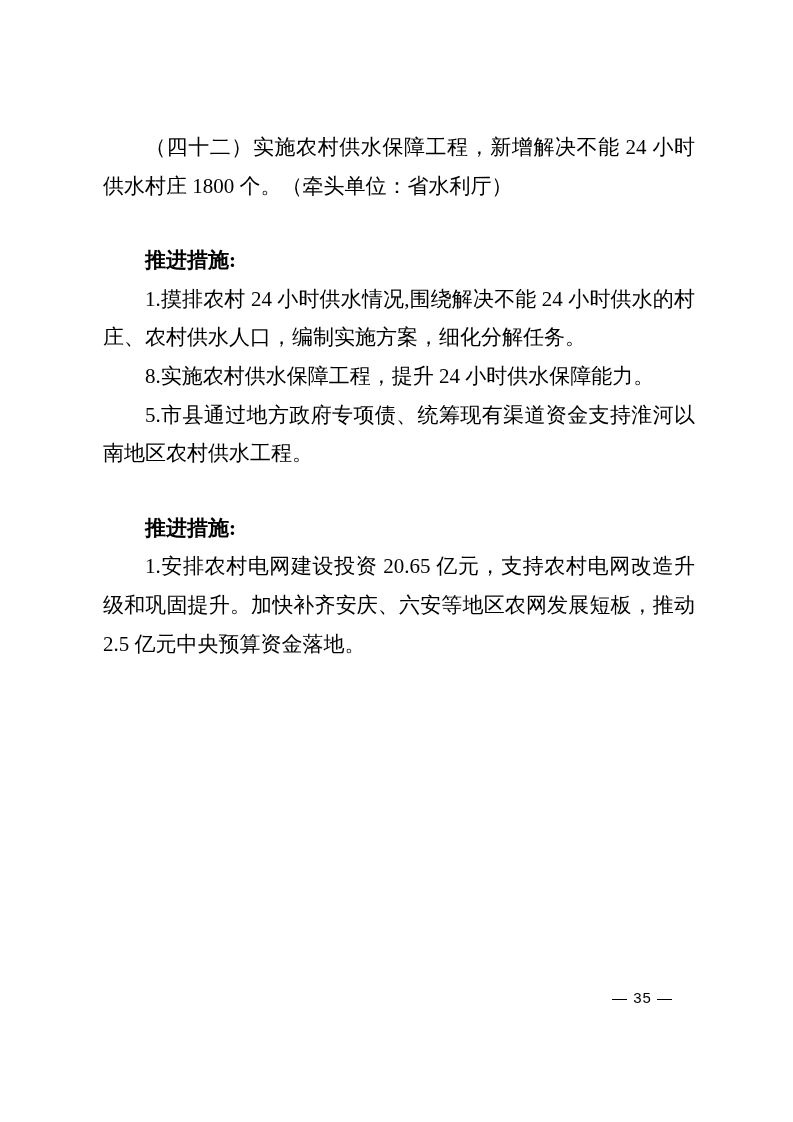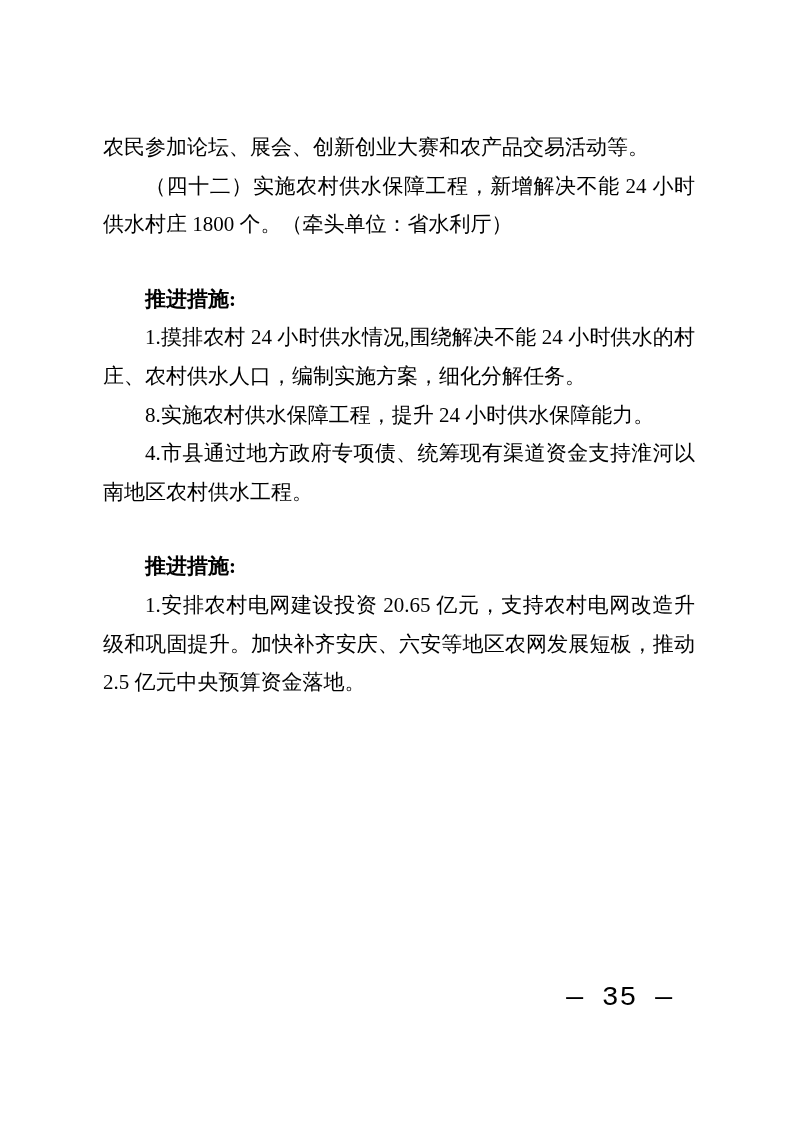--- a/index.html
+++ b/index.html
@@ -27,43 +27,42 @@
     text-justify: inter-ideograph;
     word-break: break-all;
   }
   .indent { text-indent: 2em; }
   .bold-part { font-weight: normal; }
   .subheading { font-weight: bold; margin-top: 36px; }
   .page-footer {
     position: absolute;
     top: 986px;
     right: 120px;
-    font-size: 28px;
+    font-size: 15px;
     line-height: 24px;
     letter-spacing: 1px;
-    font-family: Liberation Mono, monospace;
+    font-family: Liberation Sans, sans-serif;
   }
 </style>
 </head>
 <body>
 
 <div class="page">
   <main class="content">
 
-    <p>农民参加论坛、展会、创新创业大赛和农产品交易活动等。</p>
 
     <p class="indent"><span class="bold-part">（四十二）实施农村供水保障工程，新增解决不能 24 小时供水村庄 1800 个。</span><span>（牵头单位：省水利厅）</span></p>
 
     <p class="indent subheading">推进措施:</p>
 
     <p class="indent">1.摸排农村 24 小时供水情况,围绕解决不能 24 小时供水的村庄、农村供水人口，编制实施方案，细化分解任务。</p>
 
     <p class="indent">8.实施农村供水保障工程，提升 24 小时供水保障能力。</p>
 
-    <p class="indent">4.市县通过地方政府专项债、统筹现有渠道资金支持淮河以南地区农村供水工程。</p>
+    <p class="indent">5.市县通过地方政府专项债、统筹现有渠道资金支持淮河以南地区农村供水工程。</p>
 
 
     <p class="indent subheading">推进措施:</p>
 
     <p class="indent">1.安排农村电网建设投资 20.65 亿元，支持农村电网改造升级和巩固提升。加快补齐安庆、六安等地区农网发展短板，推动 2.5 亿元中央预算资金落地。</p>
 
 
 
   </main>
 

